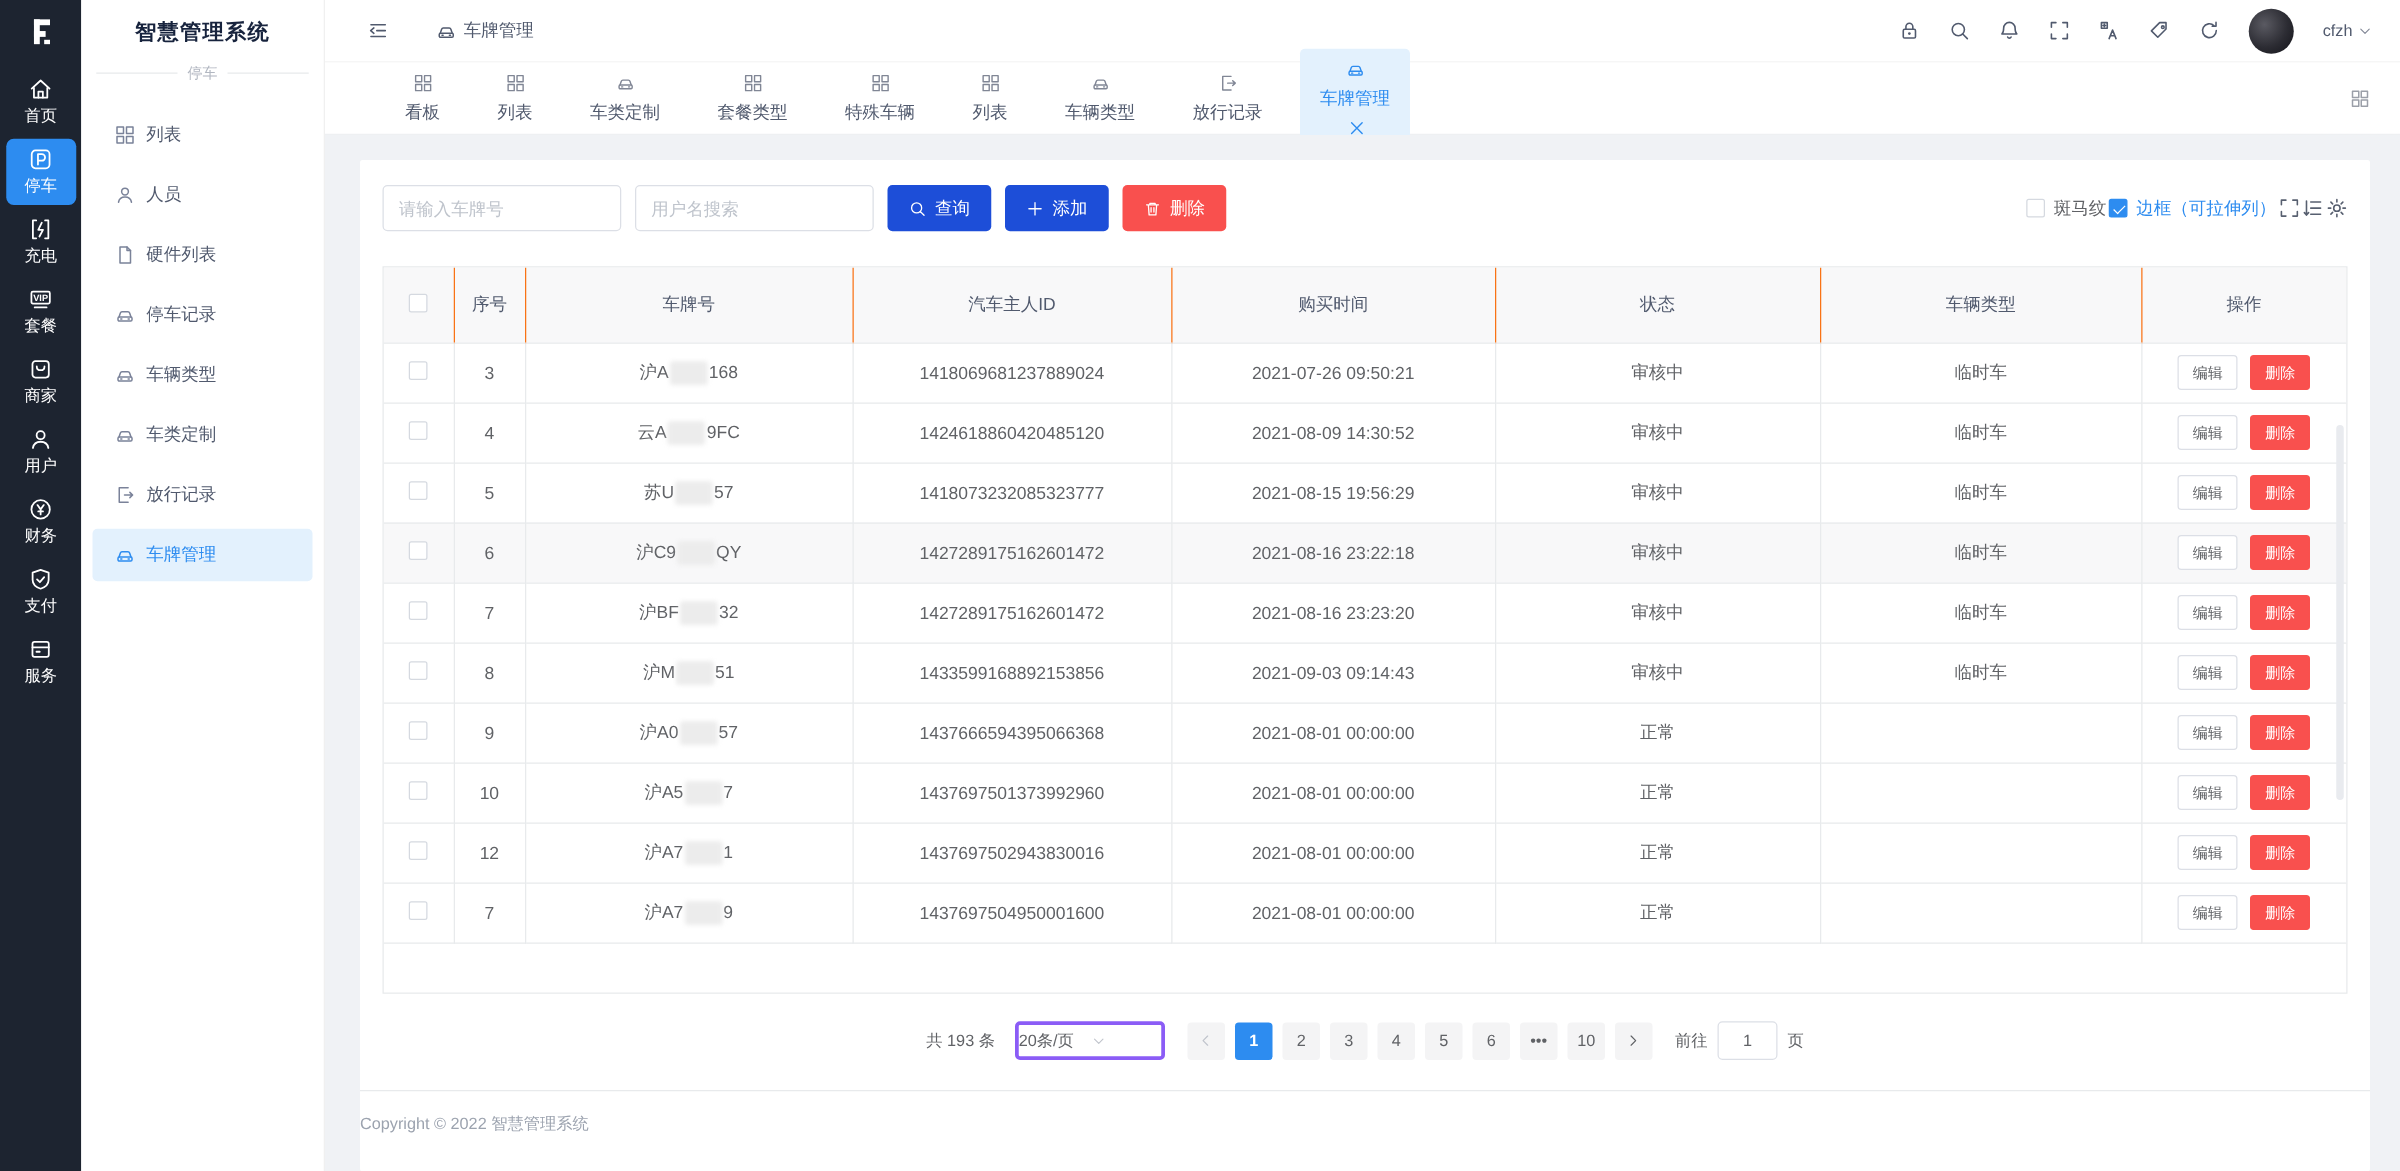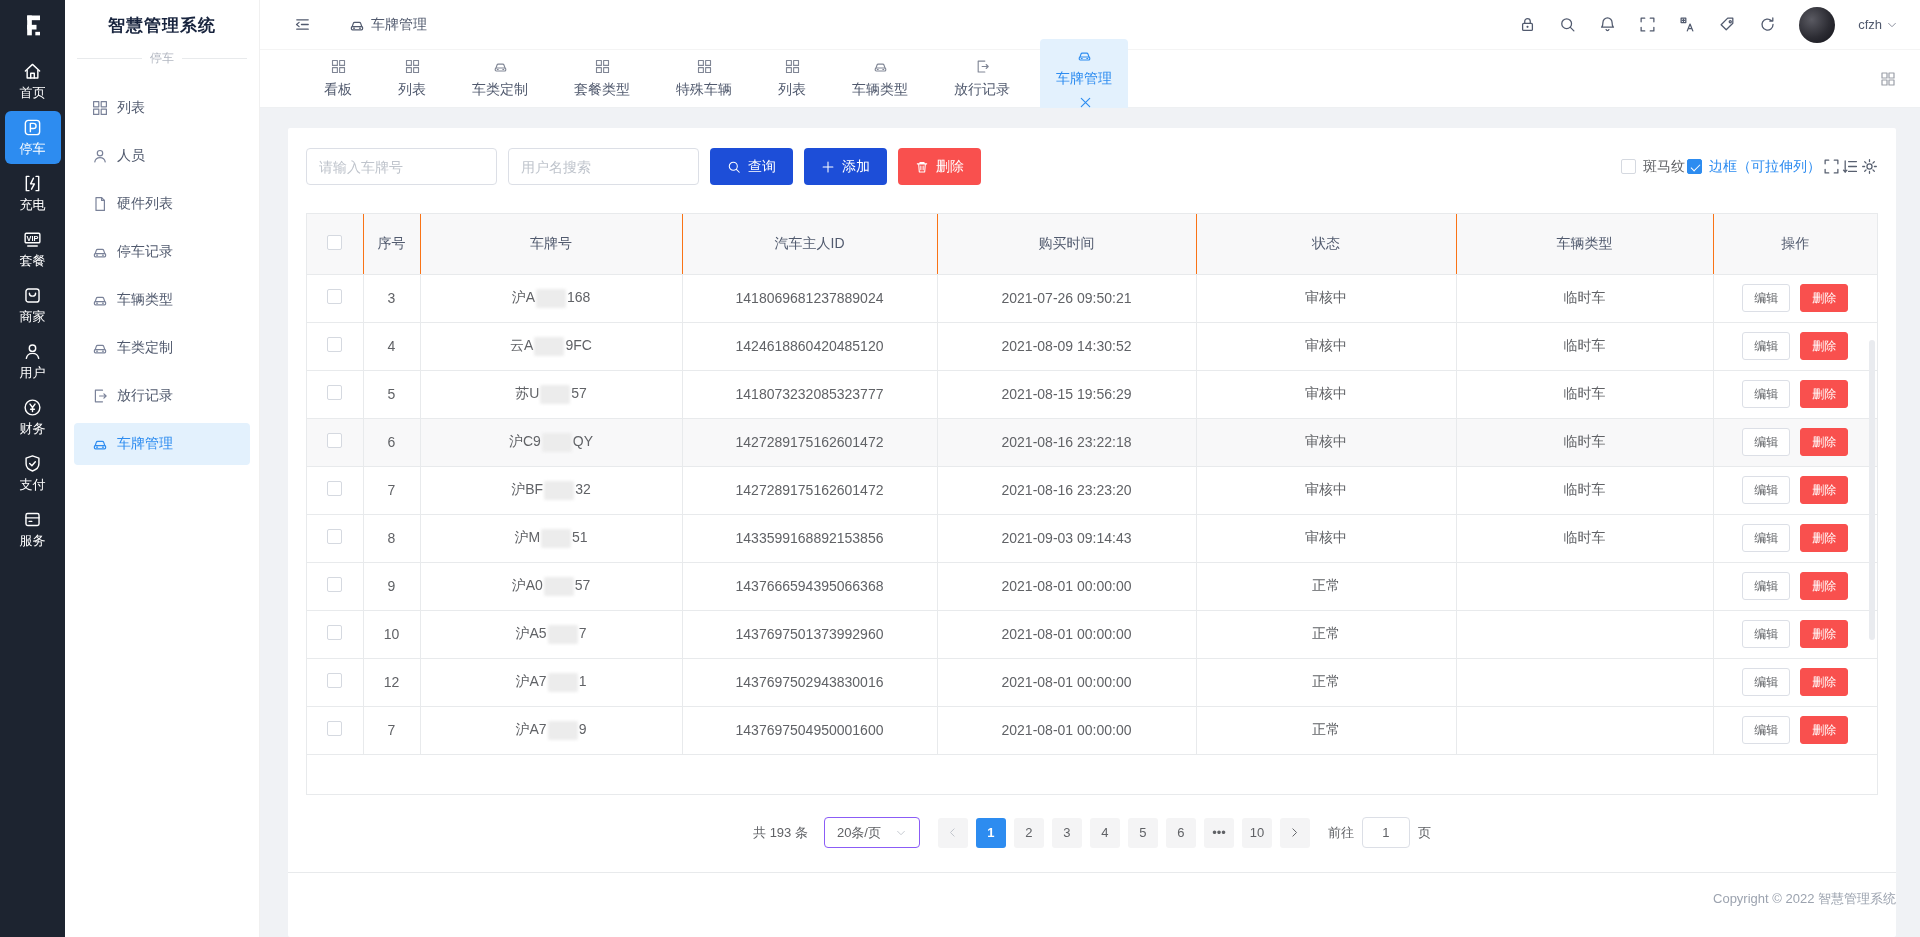--- a/index.html
+++ b/index.html
@@ -77,30 +77,30 @@
   tr.hl td { background:#f8f8f9; }
   .mask { display:inline-block; width:30px; height:19px; background:#ececec; border-radius:2px; filter:blur(1.5px); vertical-align:middle; margin:0 1px; }
   .mini-btn { height:28px; padding:0 11px; font-size:12px; border-radius:3px; cursor:pointer; font-family:inherit; display:inline-flex; align-items:center; }
   .mini-edit { background:#fff; border:1px solid #dcdfe6; color:#606266; margin-right:10px; }
   .mini-del { background:#f9504e; border:1px solid #f9504e; color:#fff; }
   .scroll-thumb { position:absolute; right:2px; top:126px; width:6px; height:300px; border-radius:3px; background:#e9ebef; }
 
   
   .pager { margin-top:22px; display:flex; align-items:center; justify-content:center; gap:8px; font-size:13px; color:#606266; flex-shrink:0; }
   .pg-total { margin-right:8px; }
-  .pg-size { width:96px; height:31px; border:1px solid #8b5cf6; border-radius:4px; display:flex; align-items:center; justify-content:center; gap:14px; color:#606266; cursor:pointer; margin-right:10px; }
+  .pg-size { width:120px; height:31px; border:3px solid #8b5cf6; border-radius:4px; display:flex; align-items:center; justify-content:flex-start; gap:14px; color:#606266; cursor:pointer; margin-right:10px; }
   .pg-size .icn { font-size:12px; color:#c0c4cc; }
   .pg-btn { min-width:30px; height:30px; padding:0 4px; background:#f4f4f5; border-radius:3px; display:inline-flex; align-items:center; justify-content:center; font-size:13px; color:#606266; cursor:pointer; }
   .pg-btn.current { background:#2d8cf0; color:#fff; font-weight:700; }
   .pg-btn.disabled { color:#c0c4cc; }
   .pg-goto { display:flex; align-items:center; gap:8px; margin-left:10px; }
   .pg-input { width:48px; height:31px; border:1px solid #dcdfe6; border-radius:4px; text-align:center; font-size:13px; color:#606266; outline:none; font-family:inherit; }
 
   
-  .footer { margin:24px -18px 0; border-top:1px solid #e8eaec; text-align:right; padding:17px 0; color:#9ca3af; font-size:13px; flex-shrink:0; }
+  .footer { margin:24px -18px 0; border-top:1px solid #e8eaec; text-align:left; padding:17px 0; color:#9ca3af; font-size:13px; flex-shrink:0; }
 </style>
 </head>
 <body>
 
 <nav class="rail">
   <div class="rail-logo">
     <svg viewBox="0 0 24 24" width="28" height="28">
       <g fill="#fff">
           <rect x="7" y="3" width="11" height="4"></rect>
           <rect x="7" y="3" width="4" height="17"></rect>

